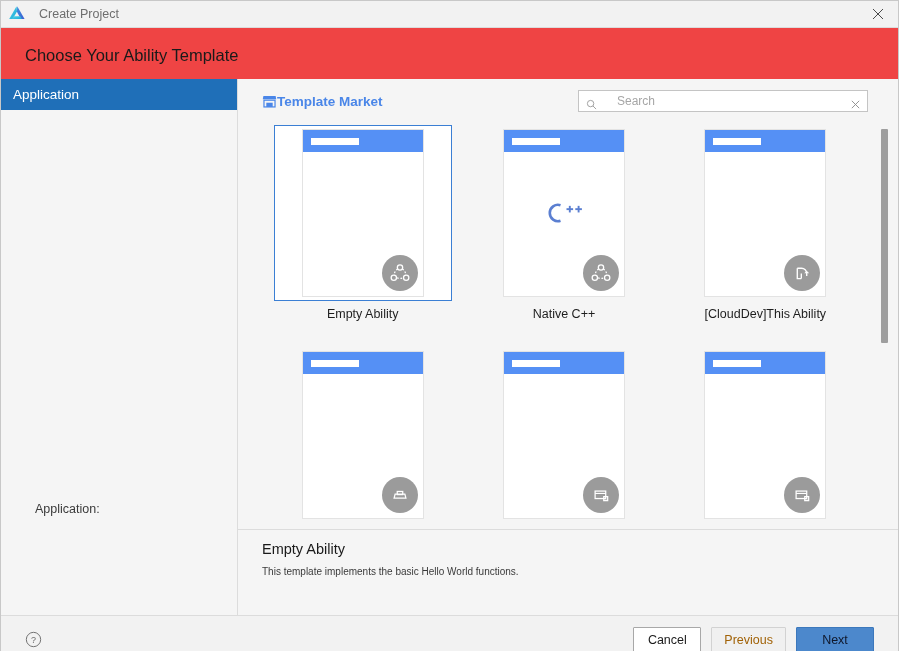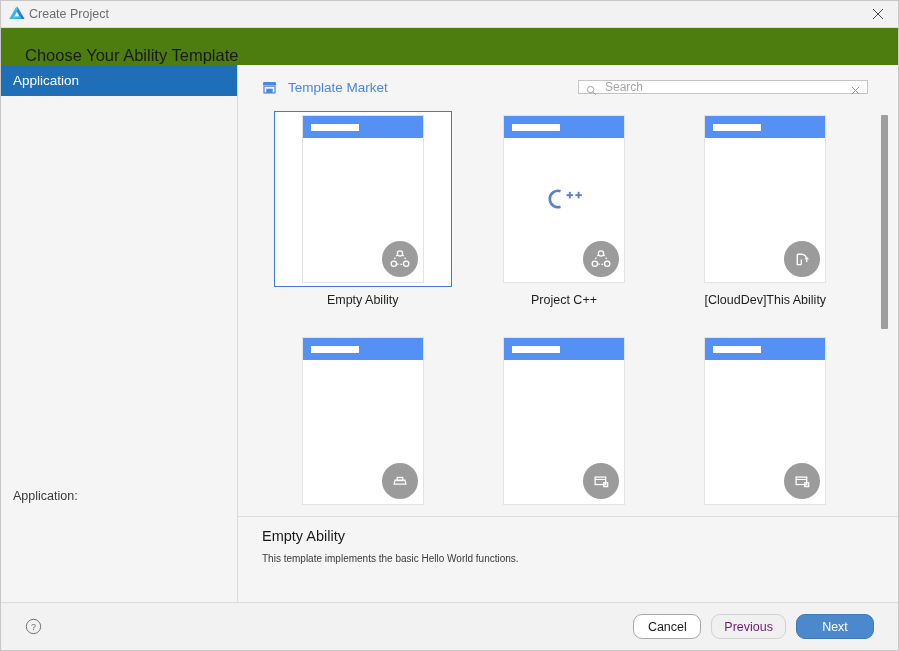--- a/index.html
+++ b/index.html
@@ -24,50 +24,51 @@
   
   .titlebar {
     height: 27px;
     background: #f2f2f2;
     border-bottom: 1px solid #dcdcdc;
     display: flex; align-items: center;
     flex: 0 0 27px;
   }
   .logo { width: 20px; height: 20px; margin-left: 6px; flex:0 0 auto; }
   .title-text {
-    margin-left: 2px;
+    margin-left: 12px;
     font-size: 12.5px;
     color: #6e6e6e;
   }
   .titlebar-spacer { flex: 1 1 auto; }
   .close-btn {
     width: 40px; height: 26px;
     display: flex; align-items: center; justify-content: center;
     color: #4a4a4a;
   }
   .close-btn svg { display:block; }
 
   
   .dialog-body {
     flex: 1 1 auto;
     position: relative;
-    background: #4d7c0f;
+    background: #ef4444;
     display: flex; flex-direction: column;
   }
 
   .heading {
     font-size: 16.5px;
     color: #1a1a1a;
     margin: 18px 0 0 24px;
     font-weight: 400;
   }
 
   .content-row {
     flex: 1 1 auto;
     display: flex;
+    margin-top: 14px;
     min-height: 0;
   }
 
   
   .left-pane {
     width: 237px;
     flex: 0 0 237px;
     border-right: 1px solid #dcdcdc;
     display: flex; flex-direction: column;
     position: relative;
@@ -80,21 +81,21 @@
     padding-left: 12px;
     font-size: 13.5px;
     color: #1a1a1a;
   }
   .cat-item.selected {
     background: #1f6fb8;
     color: #ffffff;
   }
   .pane-desc {
     position: absolute;
-    left: 12px; right: 16px;
+    left: 34px; right: 16px;
     bottom: 82px;
     font-size: 12.5px;
     color: #3a3a3a;
     line-height: 19px;
   }
   .pane-desc .desc-title { margin-bottom: 14px; }
   .pane-desc .desc-body { white-space: pre-line; }
 
   
   .right-pane {
@@ -104,32 +105,32 @@
     min-width: 0;
     background: #f5f5f5;
   }
   .market-row {
     height: 44px;
     flex: 0 0 44px;
     display: flex; align-items: center;
     padding: 0 30px 0 24px;
   }
   .market-link {
-    display: flex; align-items: center; gap: 11px;
-    color: #4a86e8; font-size: 13.5px;
+    display: flex; align-items: center; gap: 0;
+    color: #4a86e8; font-size: 13.5px; font-weight: bold;
   }
   .shop-icon { width: 15px; height: 15px; display:block; }
   .market-spacer { flex: 1 1 auto; }
   .searchbox {
-    width: 290px; height: 14px;
+    width: 290px; height: 22px;
     background: #ffffff;
     border: 1px solid #c4c4c4;
     display: flex; align-items: center;
     padding: 0 6px 0 7px;
-    gap: 8px;
+    gap: 20px;
   }
   .searchbox .s-icon { width: 11px; height: 11px; flex:0 0 auto; color:#9a9a9a; }
   .searchbox .s-input {
     flex: 1 1 auto;
     border: none; outline: none;
     font-size: 12px; color: #222;
     font-family: "Liberation Sans", sans-serif;
     background: transparent;
     padding: 0;
   }
@@ -249,36 +250,36 @@
   .help-icon { width: 17px; height: 17px; color: #6b6b6b; }
   .footer-spacer { flex: 1 1 auto; }
   .btn {
     height: 25px;
     min-width: 68px;
     font-size: 12.5px;
     font-family: "Liberation Sans", sans-serif;
     display: inline-flex; align-items: center; justify-content: center;
     padding: 0 12px;
     margin-left: 10px;
-    border-radius: 9px;
+    border-radius: 1px;
   }
   .btn-default {
     background: #ffffff;
     border: 1px solid #a8a8a8;
     color: #1a1a1a;
   }
   .btn-disabled {
     background: #f0f0f0;
     border: 1px solid #d2d2d2;
-    color: #701a75;
+    color: #a16207;
   }
   .btn-primary {
     background: #4c88cc;
     border: 1px solid #3c78bc;
-    color: #ffffff;
+    color: #0f172a;
     min-width: 78px;
   }
 </style>
 </head>
 <body>
 
 <div class="window">
 
   <div class="titlebar">
     <span class="logo">
@@ -400,21 +401,21 @@
                       <circle cx="14" cy="7.5" r="3.1" fill="none" stroke="#fff" stroke-width="1.5"></circle>
                       <circle cx="6.8" cy="19.5" r="3.1" fill="none" stroke="#fff" stroke-width="1.5"></circle>
                       <circle cx="21.2" cy="19.5" r="3.1" fill="none" stroke="#fff" stroke-width="1.5"></circle>
                       <path d="M10.6 19.5 A 7 7 0 0 0 17.4 19.5" fill="none" stroke="#fff" stroke-width="1.4" stroke-dasharray="2 2"></path>
                       <path d="M11.2 9.4 A 9 9 0 0 0 7.2 16.2" fill="none" stroke="#fff" stroke-width="1.4" stroke-dasharray="2 2"></path>
                       <path d="M16.8 9.4 A 9 9 0 0 1 20.8 16.2" fill="none" stroke="#fff" stroke-width="1.4" stroke-dasharray="2 2"></path>
                     </svg>
                   </div>
                 </div>
               </div>
-              <div class="card-label">Project C++</div>
+              <div class="card-label">Native C++</div>
             </div>
 
             <div class="card-cell">
               <div class="card-frame">
                 <div class="phone">
                   <div class="phone-top">
                     <span class="bar"></span>
                   </div>
                   <div class="badge">
                     <svg viewBox="0 0 28 28" width="24" height="24">

